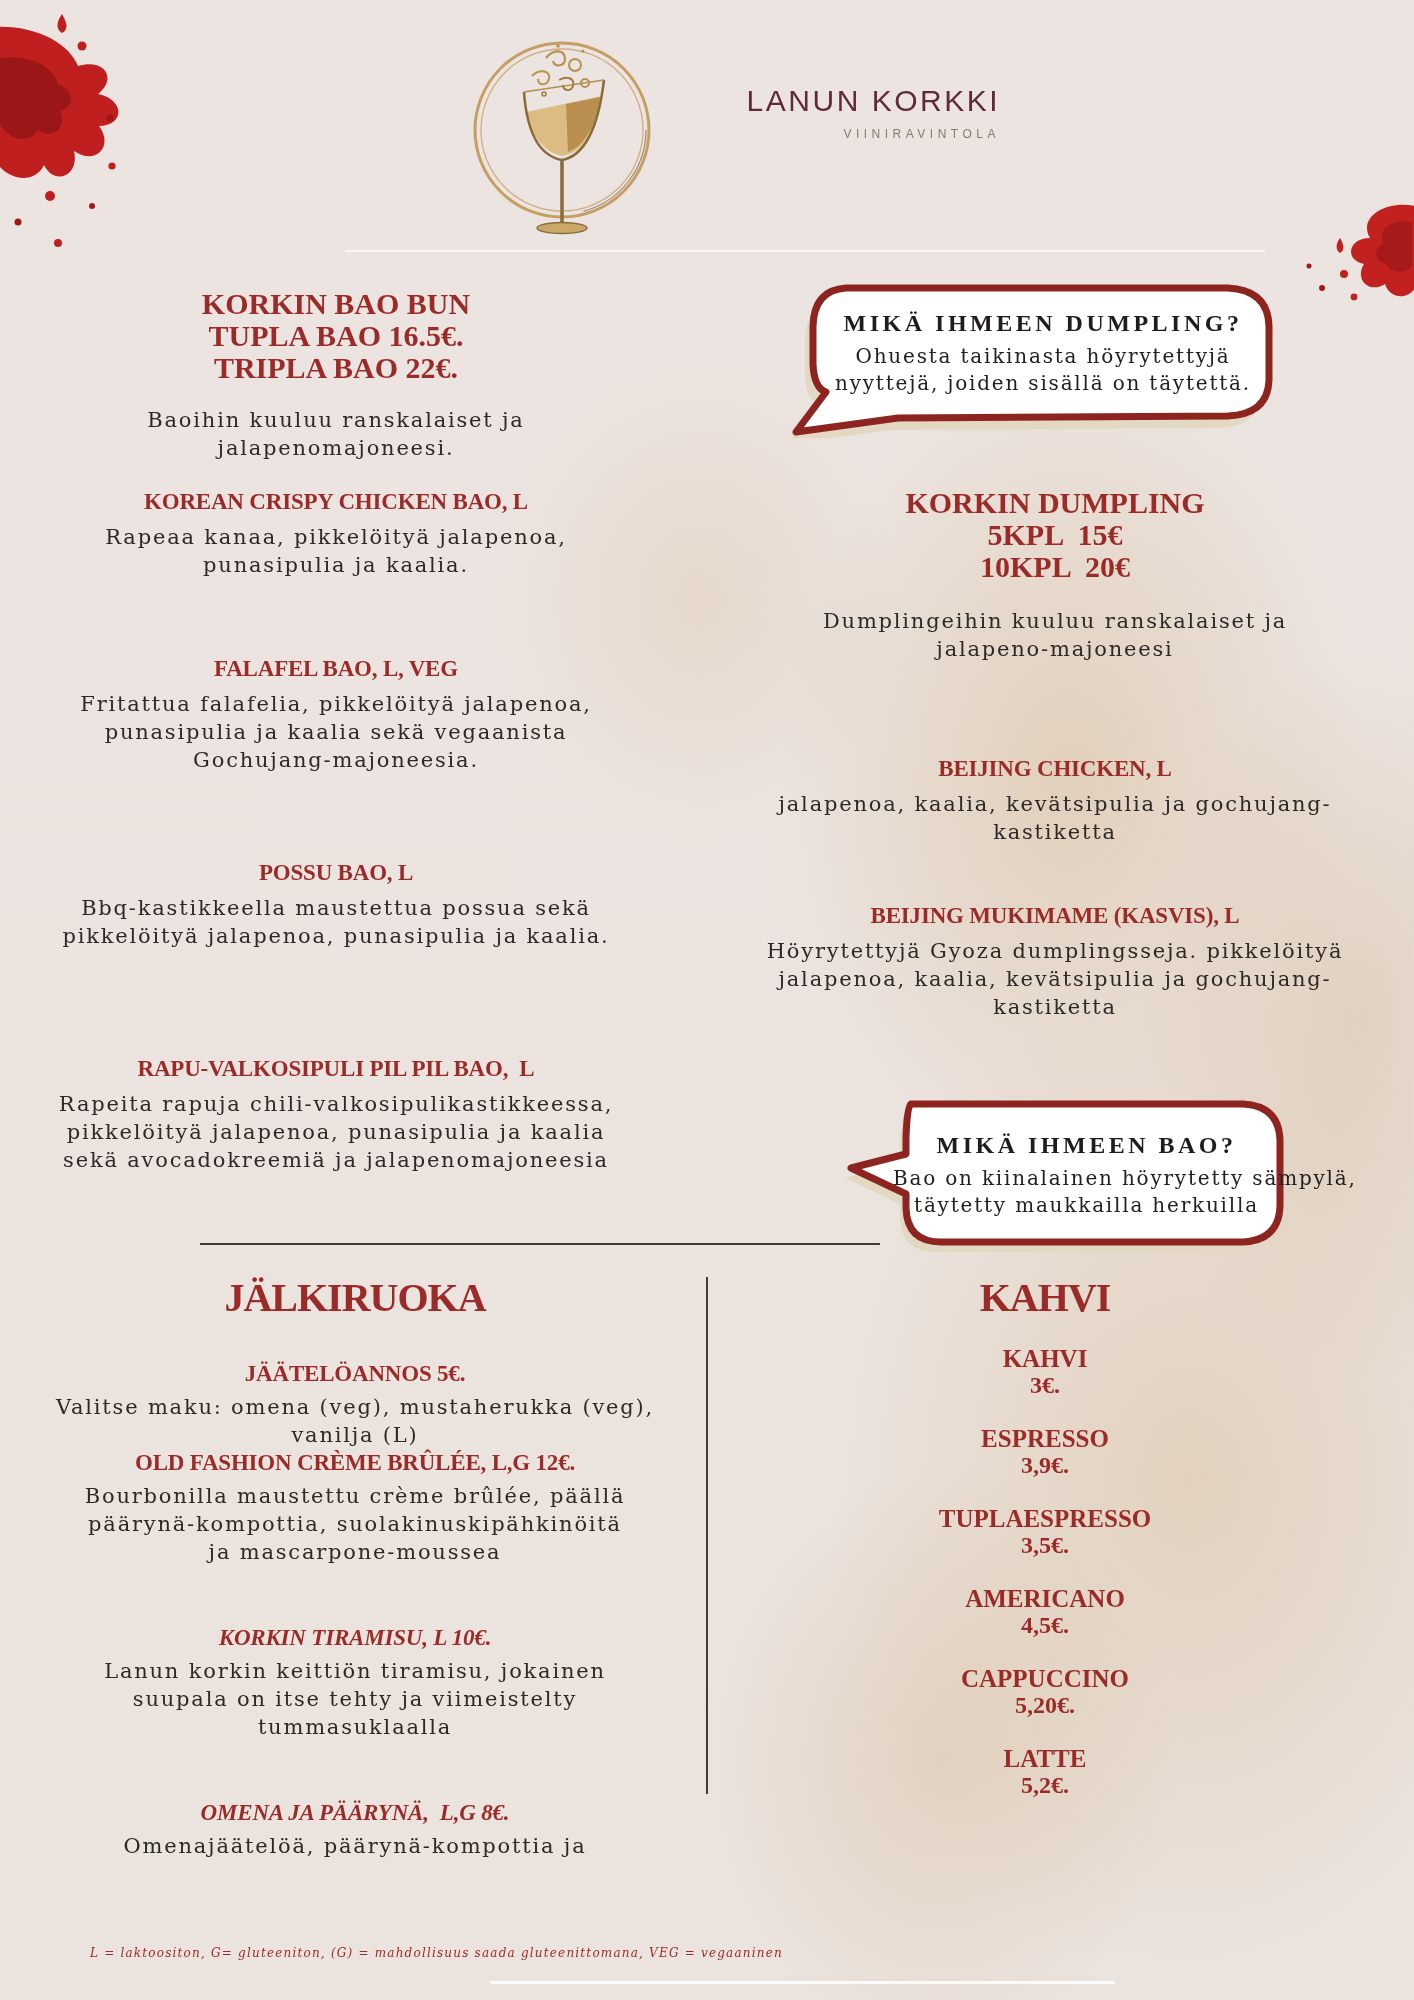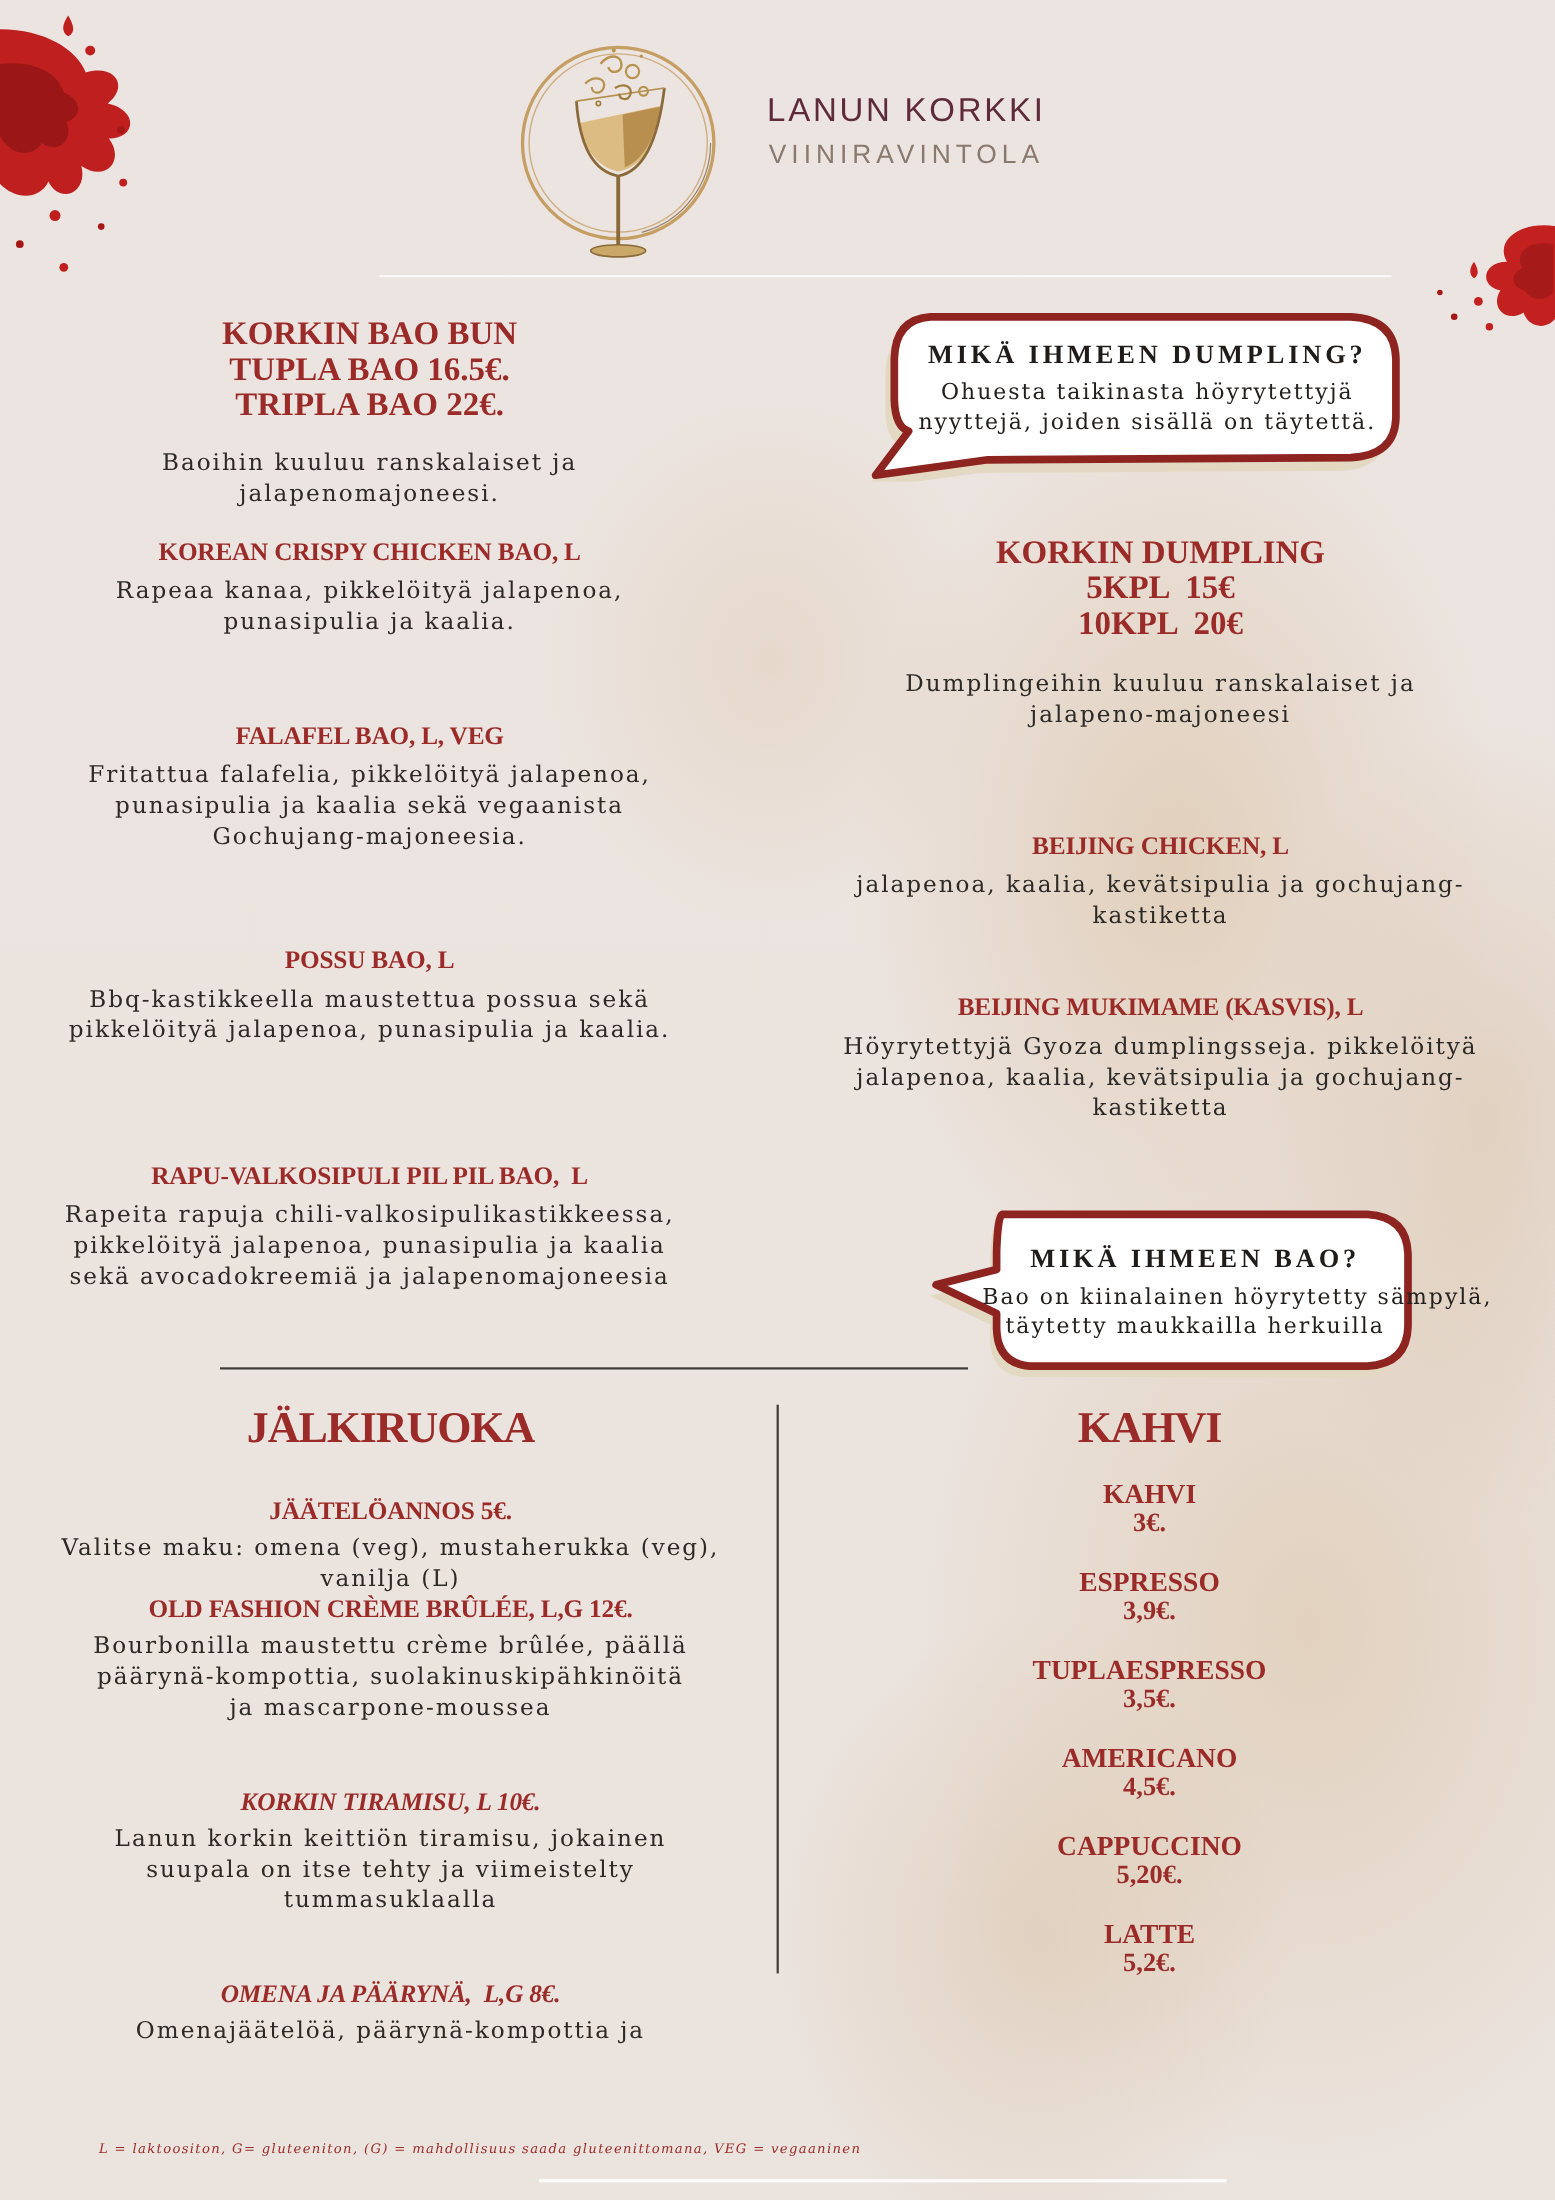--- a/index.html
+++ b/index.html
@@ -13,21 +13,21 @@
       radial-gradient(ellipse 280px 330px at 700px 600px, rgba(209,177,133,0.22), transparent 72%),
       radial-gradient(ellipse 300px 520px at 1350px 1020px, rgba(200,165,120,0.30), transparent 70%),
       linear-gradient(#ece4e0,#ebe3de);
   }
   .abs{position:absolute;}
   .center{text-align:center;}
   .pre{white-space:pre;}
 
   
   .brand-title{font-family:"Liberation Sans",sans-serif;font-size:30px;letter-spacing:2.5px;color:#5f2b38;font-weight:500;}
-  .brand-tagline{font-family:"Liberation Sans",sans-serif;font-size:24px;letter-spacing:4.5px;color:#8a796e;margin-top:9px;}
+  .brand-tagline{font-family:"Liberation Sans",sans-serif;font-size:12px;letter-spacing:4.5px;color:#8a796e;margin-top:9px;}
 
   
   .rule{position:absolute;}
   .rule-top{left:345px;top:250px;width:920px;height:2px;background:rgba(255,255,255,0.72);}
   .rule-mid{left:200px;top:1243px;width:680px;height:2px;background:#3f3b38;}
   .rule-vert{left:706px;top:1277px;width:2px;height:517px;background:#3f3b38;}
   .rule-bottom{left:490px;top:1981px;width:625px;height:3px;background:rgba(255,255,255,0.85);}
 
   
   .menu-title{font-family:"Liberation Serif",serif;font-weight:bold;font-size:30px;line-height:32px;color:#9b2b28;}
@@ -95,21 +95,21 @@
     <path d="M84,24 C92,14 103,16 103,25 C103,32 93,34 91,27" fill="none" stroke="#b8924f" stroke-width="2.2"></path>
     <circle cx="113" cy="31" r="6" fill="none" stroke="#b8924f" stroke-width="2"></circle>
     <path d="M70,42 C78,34 89,37 87,45 C85,52 76,52 76,45" fill="none" stroke="#b8924f" stroke-width="2"></path>
     <circle cx="123" cy="49" r="4" fill="none" stroke="#b8924f" stroke-width="2"></circle>
     <path d="M97,46 C106,41 113,45 111,52 C109,58 101,57 101,51" fill="none" stroke="#a07c3e" stroke-width="2"></path>
     <circle cx="96" cy="12" r="1.8" fill="#b8924f"></circle>
     <circle cx="121" cy="17" r="1.5" fill="#b8924f"></circle>
     <circle cx="82" cy="60" r="2" fill="none" stroke="#a07c3e" stroke-width="1.5"></circle>
   </svg>
 
-  <div class="abs center" style="left:674px;top:84px;width:300px;">
+  <div class="abs center" style="left:700px;top:84px;width:300px;text-align:right;">
     <div class="brand-title">LANUN KORKKI</div>
     <div class="brand-tagline">VIINIRAVINTOLA</div>
   </div>
 
   <div class="rule rule-top"></div>
 
   <div class="abs center" style="left:36px;top:288px;width:600px;">
     <div>
       <div class="menu-title pre">KORKIN BAO BUN</div>
       <div class="menu-title pre">TUPLA BAO 16.5€.</div>

